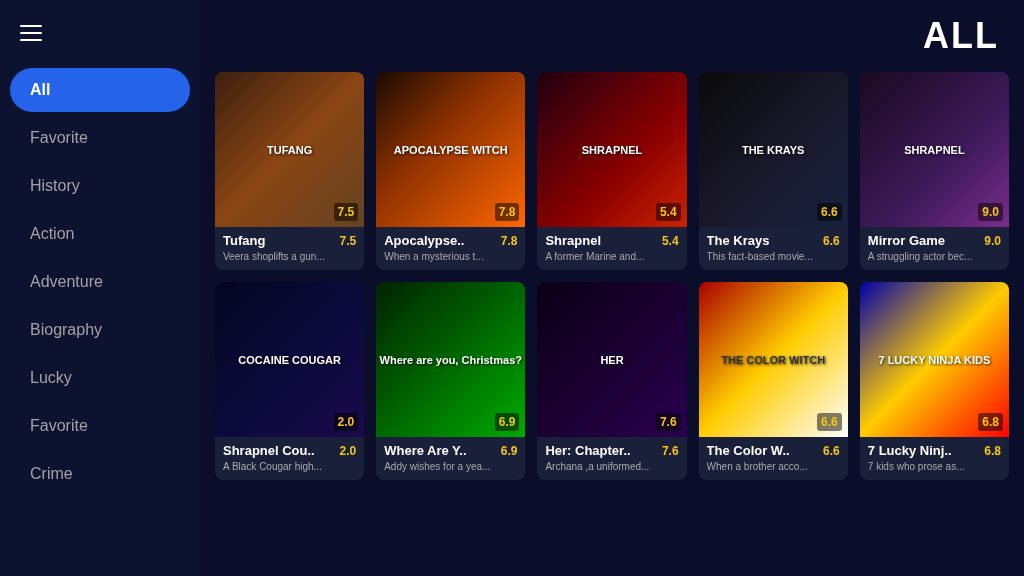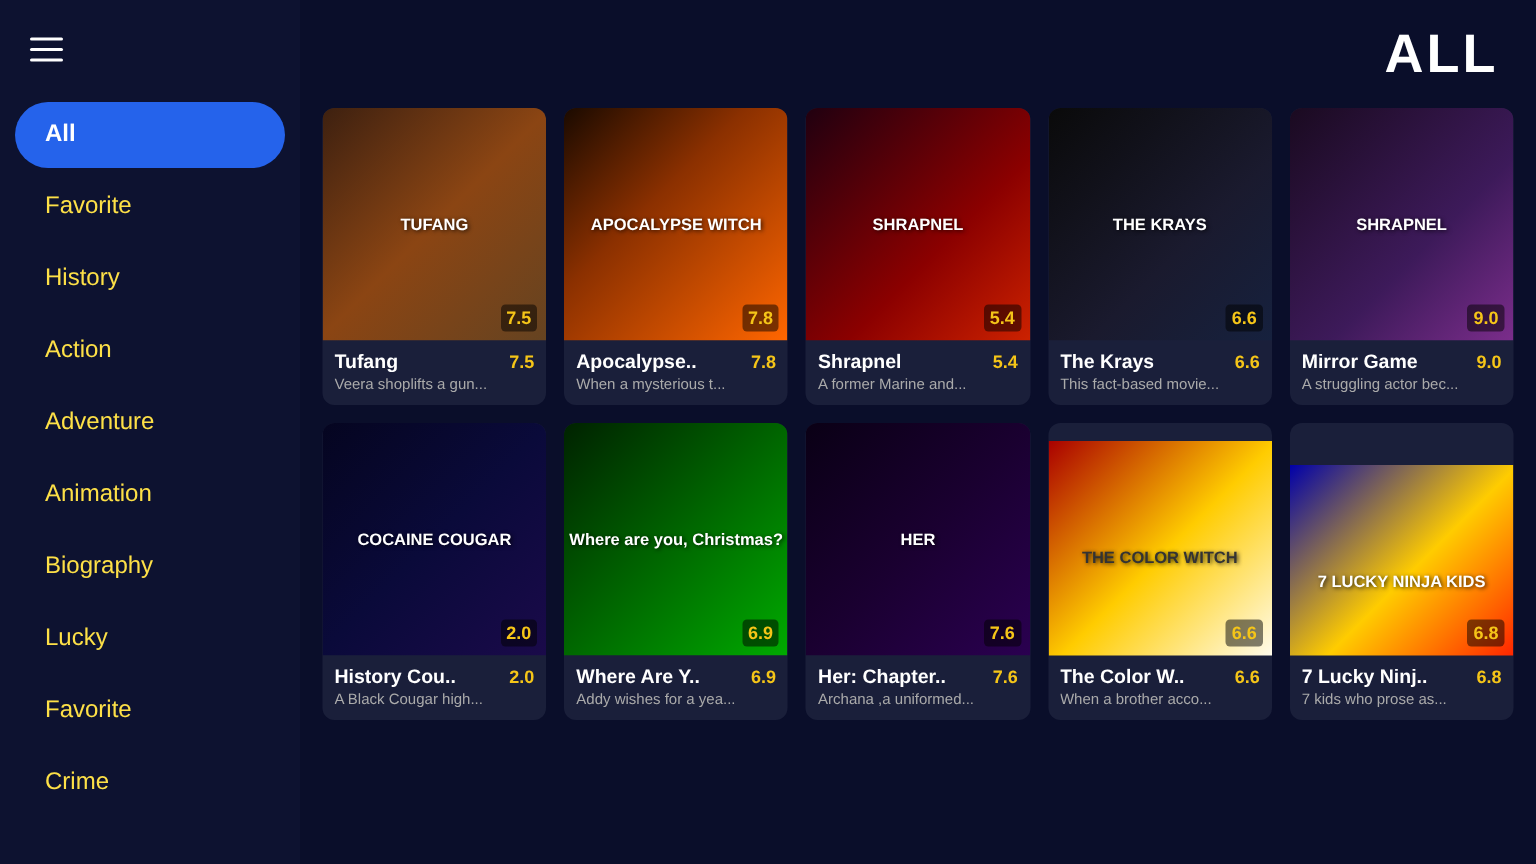--- a/index.html
+++ b/index.html
@@ -47,21 +47,21 @@
 
     .sidebar-nav {
       display: flex;
       flex-direction: column;
       padding: 10px 0;
     }
 
     .nav-item {
       padding: 13px 20px;
       font-size: 16px;
-      color: #fde047;
+      color: #a3a3a3;
       cursor: pointer;
       border-radius: 25px;
       margin: 2px 10px;
     }
 
     .nav-item.active {
       background: #2563eb;
       color: white;
       font-weight: 600;
     }
@@ -171,40 +171,39 @@
     
     .poster-tufang { background: linear-gradient(135deg, #3d2010 0%, #8b4513 50%, #654321 100%); }
     .poster-apocalypse { background: linear-gradient(135deg, #1a0a00 0%, #8b3000 40%, #ff6600 100%); }
     .poster-shrapnel { background: linear-gradient(135deg, #200010 0%, #8b0000 60%, #cc2200 100%); }
     .poster-krays { background: linear-gradient(135deg, #0a0a0a 0%, #1a1a2e 60%, #16213e 100%); }
     .poster-mirror { background: linear-gradient(135deg, #1a0a20 0%, #3d1a5a 60%, #7b2d8b 100%); }
     .poster-cocaine { background: linear-gradient(135deg, #050520 0%, #0a0a3a 50%, #1a0a4a 100%); }
     .poster-christmas { background: linear-gradient(135deg, #002200 0%, #006600 50%, #00aa00 100%); }
     .poster-her { background: linear-gradient(135deg, #0a0015 0%, #1a0030 50%, #2a0050 100%); }
     .poster-colorwitch { background: linear-gradient(135deg, #aa0000 0%, #ffcc00 50%, #ffffff 100%); }
-    .poster-ninja { background: linear-gradient(135deg, #0000aa 0%, #ffcc00 50%, #ff0000 100%); margin-top: 28px; }
+    .poster-ninja { background: linear-gradient(135deg, #0000aa 0%, #ffcc00 50%, #ff0000 100%); }
   </style>
 </head>
 <body>
 
 <div class="sidebar">
   <div class="sidebar-header">
     <div class="hamburger-icon">
       <span></span>
       <span></span>
       <span></span>
     </div>
   </div>
   <nav class="sidebar-nav">
     <div class="nav-item active">All</div>
     <div class="nav-item">Favorite</div>
     <div class="nav-item">History</div>
     <div class="nav-item">Action</div>
     <div class="nav-item">Adventure</div>
-    <div class="nav-item">Animation</div>
     <div class="nav-item">Biography</div>
     <div class="nav-item">Lucky</div>
     <div class="nav-item">Favorite</div>
     <div class="nav-item">Crime</div>
   </nav>
 </div>
 
 <div class="main-content">
   <div class="page-header">
     <h1 class="page-title">ALL</h1>
@@ -282,21 +281,21 @@
       </div>
     </div>
 
     <div class="movie-card">
       <div class="movie-poster">
         <div class="movie-poster-bg poster-cocaine">COCAINE COUGAR</div>
         <div class="movie-rating">2.0</div>
       </div>
       <div class="movie-info">
         <div class="movie-title-row">
-          <span class="movie-title">History Cou..</span>
+          <span class="movie-title">Shrapnel Cou..</span>
           <span class="movie-score">2.0</span>
         </div>
         <div class="movie-desc">A Black Cougar high...</div>
       </div>
     </div>
 
     <div class="movie-card">
       <div class="movie-poster">
         <div class="movie-poster-bg poster-christmas">Where are you, Christmas?</div>
         <div class="movie-rating">6.9</div>
@@ -319,21 +318,21 @@
         <div class="movie-title-row">
           <span class="movie-title">Her: Chapter..</span>
           <span class="movie-score">7.6</span>
         </div>
         <div class="movie-desc">Archana ,a uniformed...</div>
       </div>
     </div>
 
     <div class="movie-card">
       <div class="movie-poster">
-        <div class="movie-poster-bg poster-colorwitch" style="color:#333;margin-top:12px;">THE COLOR WITCH</div>
+        <div class="movie-poster-bg poster-colorwitch" style="color:#333;">THE COLOR WITCH</div>
         <div class="movie-rating">6.6</div>
       </div>
       <div class="movie-info">
         <div class="movie-title-row">
           <span class="movie-title">The Color W..</span>
           <span class="movie-score">6.6</span>
         </div>
         <div class="movie-desc">When a brother acco...</div>
       </div>
     </div>

